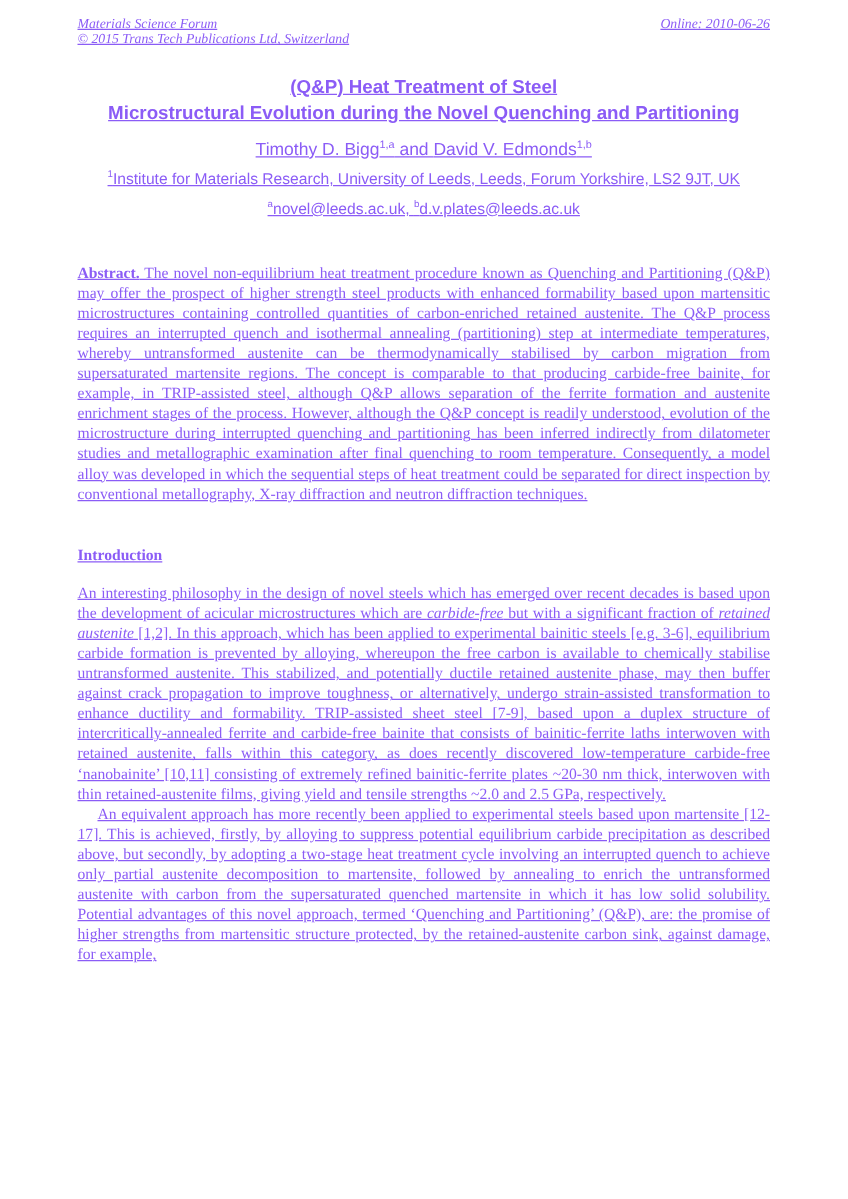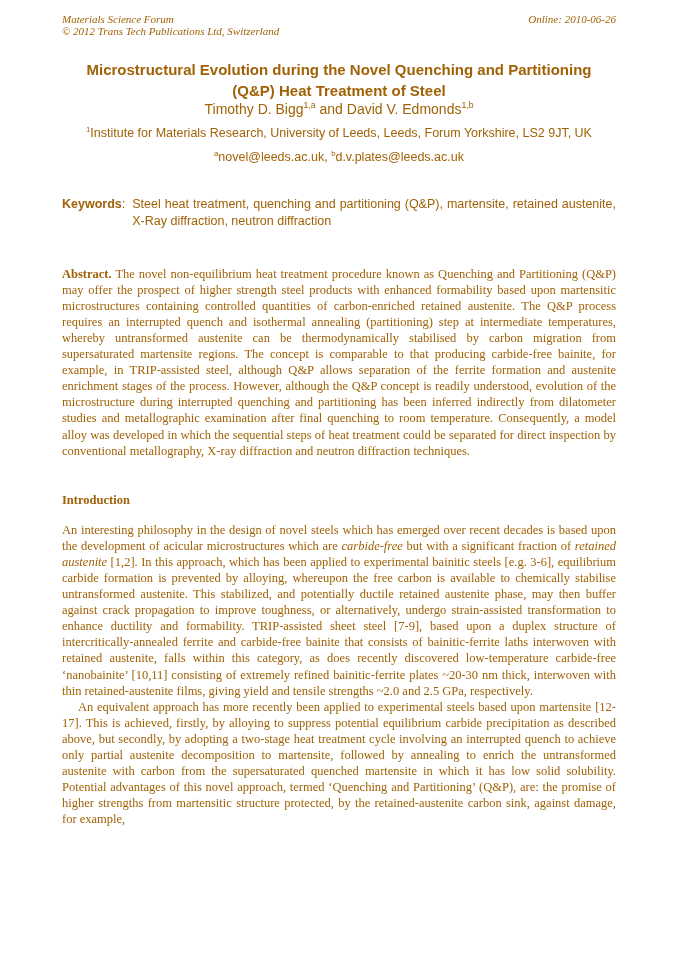--- a/index.html
+++ b/index.html
@@ -1,45 +1,47 @@
 <!DOCTYPE html>
 <html><head>
 <meta charset="utf-8">
 <style>
   * { margin: 0; padding: 0; box-sizing: border-box; }
   html, body { background: #ffffff; }
   .page {
     width: 678px;
     height: 959px;
     background: #ffffff;
-    color: #a16207;
+    color: #8b5cf6;
     position: relative;
     overflow: hidden;
     padding: 13px 62px 0 62px;
     font-family: "Liberation Serif", serif;
+    text-decoration: underline;
   }
   .journal-header {
     display: flex;
     justify-content: space-between;
     align-items: flex-start;
     font-style: italic;
     font-size: 11px;
     line-height: 12.3px;
     font-family: "Liberation Serif", serif;
   }
   .paper-title {
     margin-top: 21px;
     text-align: center;
     font-family: "Liberation Sans", sans-serif;
     font-weight: bold;
     font-size: 15px;
     line-height: 21px;
   }
   .title-line { display: block; }
   .authors-line {
+    margin-top: 10px;
     text-align: center;
     font-family: "Liberation Sans", sans-serif;
     font-size: 14px;
     font-weight: normal;
   }
   sup {
     font-size: 0.62em;
     vertical-align: super;
     line-height: 0;
   }
@@ -83,40 +85,36 @@
   .indent-first { text-indent: 16px; }
 </style>
 </head>
 <body>
 
 <div class="page">
 
   <div class="journal-header">
     <div class="header-left">
       <div>Materials Science Forum</div>
-      <div>© 2012 Trans Tech Publications Ltd, Switzerland</div>
+      <div>© 2015 Trans Tech Publications Ltd, Switzerland</div>
     </div>
     <div class="header-right">Online: 2010-06-26</div>
   </div>
 
   <h1 class="paper-title">
+    <span class="title-line">(Q&amp;P) Heat Treatment of Steel</span>
     <span class="title-line">Microstructural Evolution during the Novel Quenching and Partitioning</span>
-    <span class="title-line">(Q&amp;P) Heat Treatment of Steel</span>
   </h1>
 
   <div class="authors-line"><span>Timothy D. Bigg</span><sup>1,a</sup><span> and </span><span>David V. Edmonds</span><sup>1,b</sup></div>
 
   <div class="affiliation-line"><sup>1</sup><span>Institute for Materials Research, University of Leeds, Leeds, Forum Yorkshire, LS2 9JT, UK</span></div>
 
   <div class="emails-line"><sup>a</sup><span>novel@leeds.ac.uk, </span><sup>b</sup><span>d.v.plates@leeds.ac.uk</span></div>
 
-  <div class="keywords-block">
-    <span class="keywords-label"><b>Keywords</b><span>:</span></span>
-    <span class="keywords-text">Steel heat treatment, quenching and partitioning (Q&amp;P), martensite, retained austenite, X-Ray diffraction, neutron diffraction</span>
-  </div>
 
   <p class="body-text abstract-para"><b>Abstract.</b><span> The novel non-equilibrium heat treatment procedure known as Quenching and Partitioning (Q&amp;P) may offer the prospect of higher strength steel products with enhanced formability based upon martensitic microstructures containing controlled quantities of carbon-enriched retained austenite. The Q&amp;P process requires an interrupted quench and isothermal annealing (partitioning) step at intermediate temperatures, whereby untransformed austenite can be thermodynamically stabilised by carbon migration from supersaturated martensite regions. The concept is comparable to that producing carbide-free bainite, for example, in TRIP-assisted steel, although Q&amp;P allows separation of the ferrite formation and austenite enrichment stages of the process. However, although the Q&amp;P concept is readily understood, evolution of the microstructure during interrupted quenching and partitioning has been inferred indirectly from dilatometer studies and metallographic examination after final quenching to room temperature. Consequently, a model alloy was developed in which the sequential steps of heat treatment could be separated for direct inspection by conventional metallography, X-ray diffraction and neutron diffraction techniques.</span></p>
 
   <h2 class="section-heading">Introduction</h2>
 
   <p class="body-text intro-p1"><span>An interesting philosophy in the design of novel steels which has emerged over recent decades is based upon the development of acicular microstructures which are </span><i>carbide-free</i><span> but with a significant fraction of </span><i>retained austenite</i><span> [1,2]. In this approach, which has been applied to experimental bainitic steels [e.g. 3-6], equilibrium carbide formation is prevented by alloying, whereupon the free carbon is available to chemically stabilise untransformed austenite. This stabilized, and potentially ductile retained austenite phase, may then buffer against crack propagation to improve toughness, or alternatively, undergo strain-assisted transformation to enhance ductility and formability. TRIP-assisted sheet steel [7-9], based upon a duplex structure of intercritically-annealed ferrite and carbide-free bainite that consists of bainitic-ferrite laths interwoven with retained austenite, falls within this category, as does recently discovered low-temperature carbide-free ‘nanobainite’ [10,11] consisting of extremely refined bainitic-ferrite plates ~20-30 nm thick, interwoven with thin retained-austenite films, giving yield and tensile strengths ~2.0 and 2.5 GPa, respectively.</span></p>
 
   <p class="body-text indent-first">An equivalent approach has more recently been applied to experimental steels based upon martensite [12-17]. This is achieved, firstly, by alloying to suppress potential equilibrium carbide precipitation as described above, but secondly, by adopting a two-stage heat treatment cycle involving an interrupted quench to achieve only partial austenite decomposition to martensite, followed by annealing to enrich the untransformed austenite with carbon from the supersaturated quenched martensite in which it has low solid solubility. Potential advantages of this novel approach, termed ‘Quenching and Partitioning’ (Q&amp;P), are: the promise of higher strengths from martensitic structure protected, by the retained-austenite carbon sink, against damage, for example,</p>
 
 </div>

